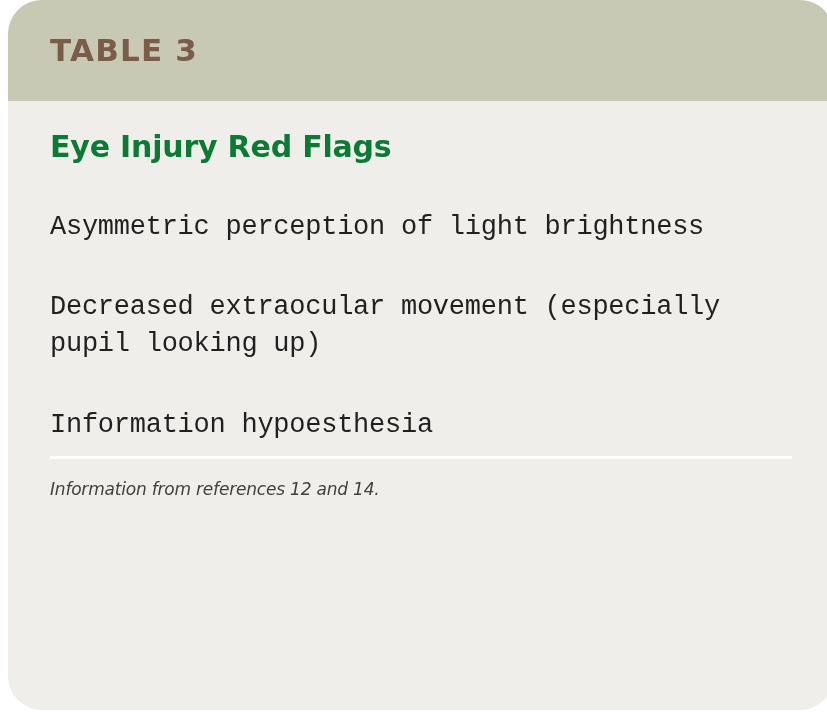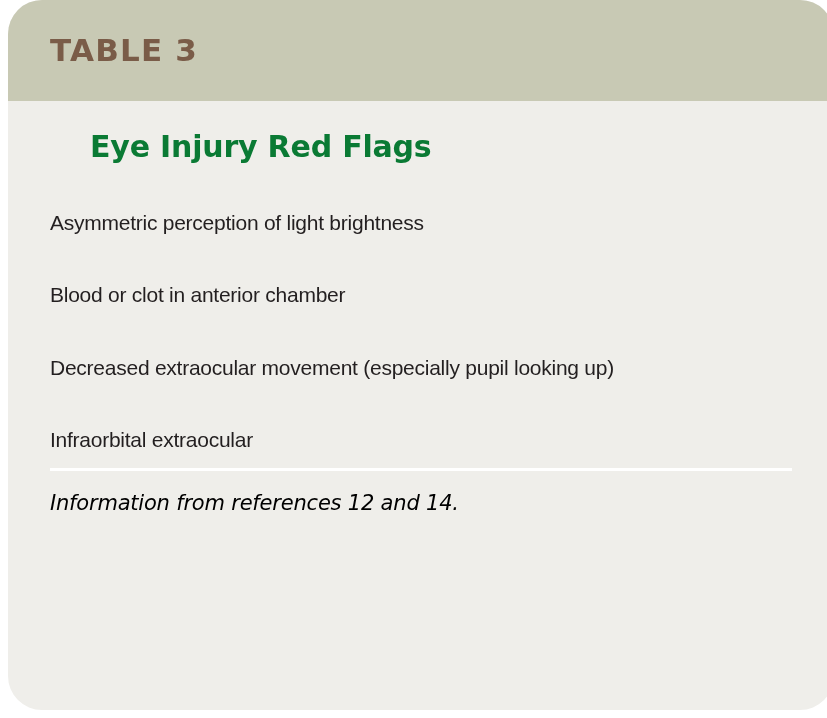--- a/index.html
+++ b/index.html
@@ -51,77 +51,75 @@
 
   .card-title {
     color: #0a7a34;
     font-family: "DejaVu Sans", sans-serif;
     font-size: 30px;
     font-weight: bold;
     letter-spacing: -0.2px;
     margin-top: 29px;
     margin-bottom: 0;
     line-height: 1.15;
-    margin-left: 40px;
   }
 
   .flag-list {
     list-style: none;
     margin: 0;
     padding: 0;
     margin-top: 24px;
   }
 
   .flag-item {
     color: #231f20;
-    font-family: Liberation Sans, sans-serif;
-    font-size: 21px;
+    font-family: Liberation Mono, monospace;
+    font-size: 27px;
     font-weight: 400;
     line-height: 1.36;
     margin-bottom: 13px;
     letter-spacing: -0.25px;
     margin-top: 44px;
   }
 
   .footnote-divider {
     height: 3px;
     background: #ffffff;
     margin-top: 10px;
     margin-bottom: 0;
     width: 100%;
   }
 
   .footnote {
-    color: #000000;
+    color: #404040;
     font-family: "DejaVu Sans", sans-serif;
     font-style: italic;
-    font-size: 21px;
+    font-size: 17px;
     letter-spacing: -0.2px;
     margin-top: 20px;
     line-height: 1.2;
   }
 </style>
 </head>
 <body>
 
 <div class="table-card">
 
   <div class="card-header">
     <div class="table-label">TABLE 3</div>
   </div>
 
   <div class="card-body">
 
     <h1 class="card-title">Eye Injury Red Flags</h1>
 
     <ul class="flag-list">
       <li class="flag-item">Asymmetric perception of light brightness</li>
-      <li class="flag-item">Blood or clot in anterior chamber</li>
       <li class="flag-item">Decreased extraocular movement (especially pupil looking up)</li>
-      <li class="flag-item">Infraorbital extraocular</li>
+      <li class="flag-item">Information hypoesthesia</li>
     </ul>
 
     <div class="footnote-divider"></div>
 
     <div class="footnote">Information from references 12 and 14.</div>
 
   </div>
 </div>
 
 </body></html>

